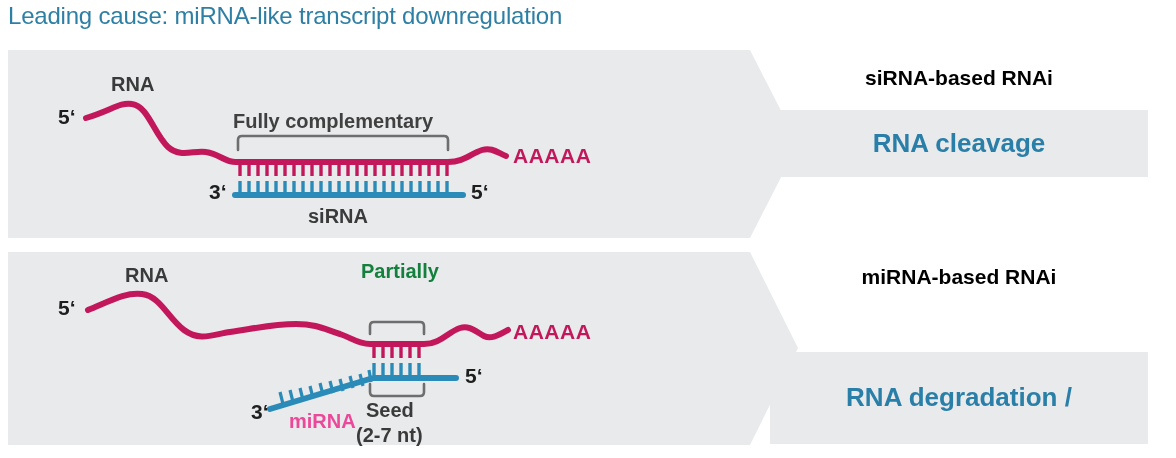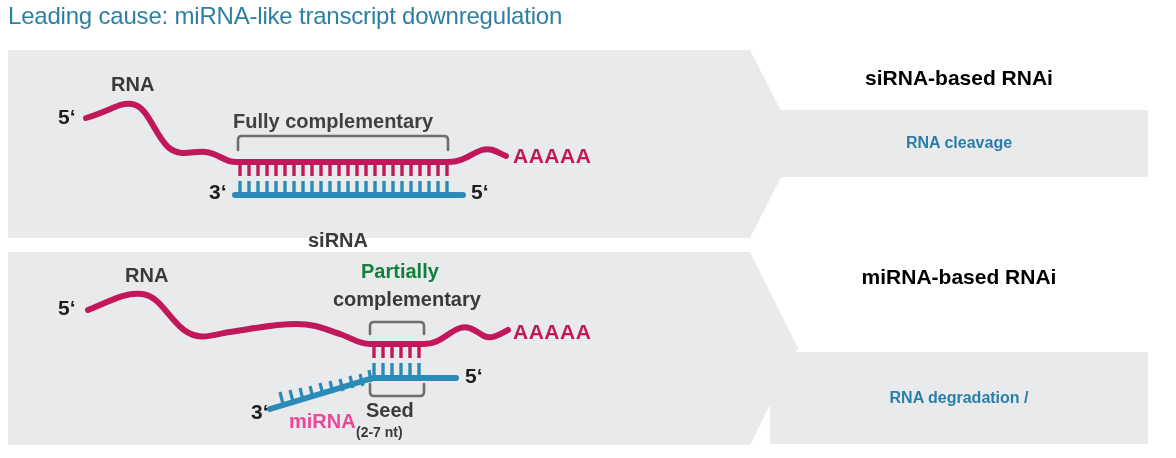--- a/index.html
+++ b/index.html
@@ -18,21 +18,21 @@
     position:absolute;text-align:center;
     font-size:21px;font-weight:700;color:#000000;
     white-space:nowrap;
   }
   .out-box{
     position:absolute;background:#E8EAEC;
     display:flex;align-items:center;justify-content:center;
     text-align:center;
   }
   .out-text{
-    font-size:16px;font-weight:700;color:#2A7FA8;
+    font-size:26px;font-weight:700;color:#2A7FA8;
     line-height:1.38;
   }
 </style>
 </head>
 <body>
 
 <div id="page-title">Leading cause: miRNA-like transcript downregulation</div>
 
 <div class="panel" style="left:8px;top:50px;width:790px;height:188px;">
   <svg width="790" height="188" viewBox="0 0 790 188">
@@ -101,21 +101,21 @@
 
     <path d="M230,100 L230,90 Q230,86 234,86 L436,86 Q440,86 440,90 L440,100" fill="none" stroke="#6E6E6E" stroke-width="2.6" stroke-linecap="round"></path>
   </svg>
 
   <div style="position:absolute;left:103px;top:23px;font-size:20px;font-weight:700;color:#3A3A3A;">RNA</div>
   <div style="position:absolute;left:50px;top:55px;font-size:21px;font-weight:700;color:#1E1E1E;">5‘</div>
   <div style="position:absolute;left:225px;top:60px;font-size:20px;font-weight:700;color:#404040;white-space:nowrap;">Fully complementary</div>
   <div style="position:absolute;left:505px;top:94px;font-size:21px;font-weight:700;color:#C2185B;letter-spacing:0.5px;">AAAAA</div>
   <div style="position:absolute;left:201px;top:130px;font-size:21px;font-weight:700;color:#1E1E1E;">3‘</div>
   <div style="position:absolute;left:463px;top:130px;font-size:21px;font-weight:700;color:#1E1E1E;">5‘</div>
-  <div style="position:absolute;left:300px;top:155px;font-size:20px;font-weight:700;color:#3A3A3A;margin-top:24px;">siRNA</div>
+  <div style="position:absolute;left:300px;top:155px;font-size:20px;font-weight:700;color:#3A3A3A;">siRNA</div>
 </div>
 
 <div class="cat-label" style="left:770px;top:66px;width:378px;">siRNA-based RNAi</div>
 <div class="out-box" style="left:770px;top:110px;width:378px;height:67px;">
   <div class="out-text">RNA cleavage</div>
 </div>
 
 <div class="panel" style="left:8px;top:252px;width:790px;height:193px;">
   <svg width="790" height="193" viewBox="0 0 790 193">
 
@@ -160,27 +160,26 @@
     <path d="M262,157 L365,126 L448,126" fill="none" stroke="#2B8BB8" stroke-width="6" stroke-linecap="round" stroke-linejoin="round"></path>
 
     <path d="M362,82 L362,74 Q362,70 366,70 L412,70 Q416,70 416,74 L416,82" fill="none" stroke="#6E6E6E" stroke-width="2.6" stroke-linecap="round"></path>
 
     <path d="M362,132 L362,140 Q362,144 366,144 L412,144 Q416,144 416,140 L416,132" fill="none" stroke="#6E6E6E" stroke-width="2.6" stroke-linecap="round"></path>
   </svg>
 
   <div style="position:absolute;left:117px;top:12px;font-size:20px;font-weight:700;color:#3A3A3A;">RNA</div>
   <div style="position:absolute;left:50px;top:44px;font-size:21px;font-weight:700;color:#1E1E1E;">5‘</div>
   <div style="position:absolute;left:353px;top:8px;font-size:20px;font-weight:700;color:#15803d;white-space:nowrap;">Partially</div>
-  <div style="position:absolute;left:325px;top:36px;font-size:20px;font-weight:700;color:#3A3A3A;white-space:nowrap;">complementary</div>
   <div style="position:absolute;left:505px;top:68px;font-size:21px;font-weight:700;color:#C2185B;letter-spacing:0.5px;">AAAAA</div>
   <div style="position:absolute;left:457px;top:112px;font-size:21px;font-weight:700;color:#1E1E1E;">5‘</div>
   <div style="position:absolute;left:243px;top:148px;font-size:21px;font-weight:700;color:#1E1E1E;">3‘</div>
   <div style="position:absolute;left:281px;top:158px;font-size:20px;font-weight:700;color:#ec4899;">miRNA</div>
   <div style="position:absolute;left:358px;top:147px;font-size:20px;font-weight:700;color:#3A3A3A;">Seed</div>
-  <div style="position:absolute;left:348px;top:172px;font-size:14px;font-weight:700;color:#3A3A3A;white-space:nowrap;">(2-7 nt)</div>
+  <div style="position:absolute;left:348px;top:172px;font-size:20px;font-weight:700;color:#3A3A3A;white-space:nowrap;">(2-7 nt)</div>
 </div>
 
 <div class="cat-label" style="left:770px;top:265px;width:378px;">miRNA-based RNAi</div>
 <div class="out-box" style="left:770px;top:308px;width:378px;height:92px;margin-top:44px;">
   <div class="out-text">
     <div>RNA degradation /</div>
   </div>
 </div>
 
 </body></html>

